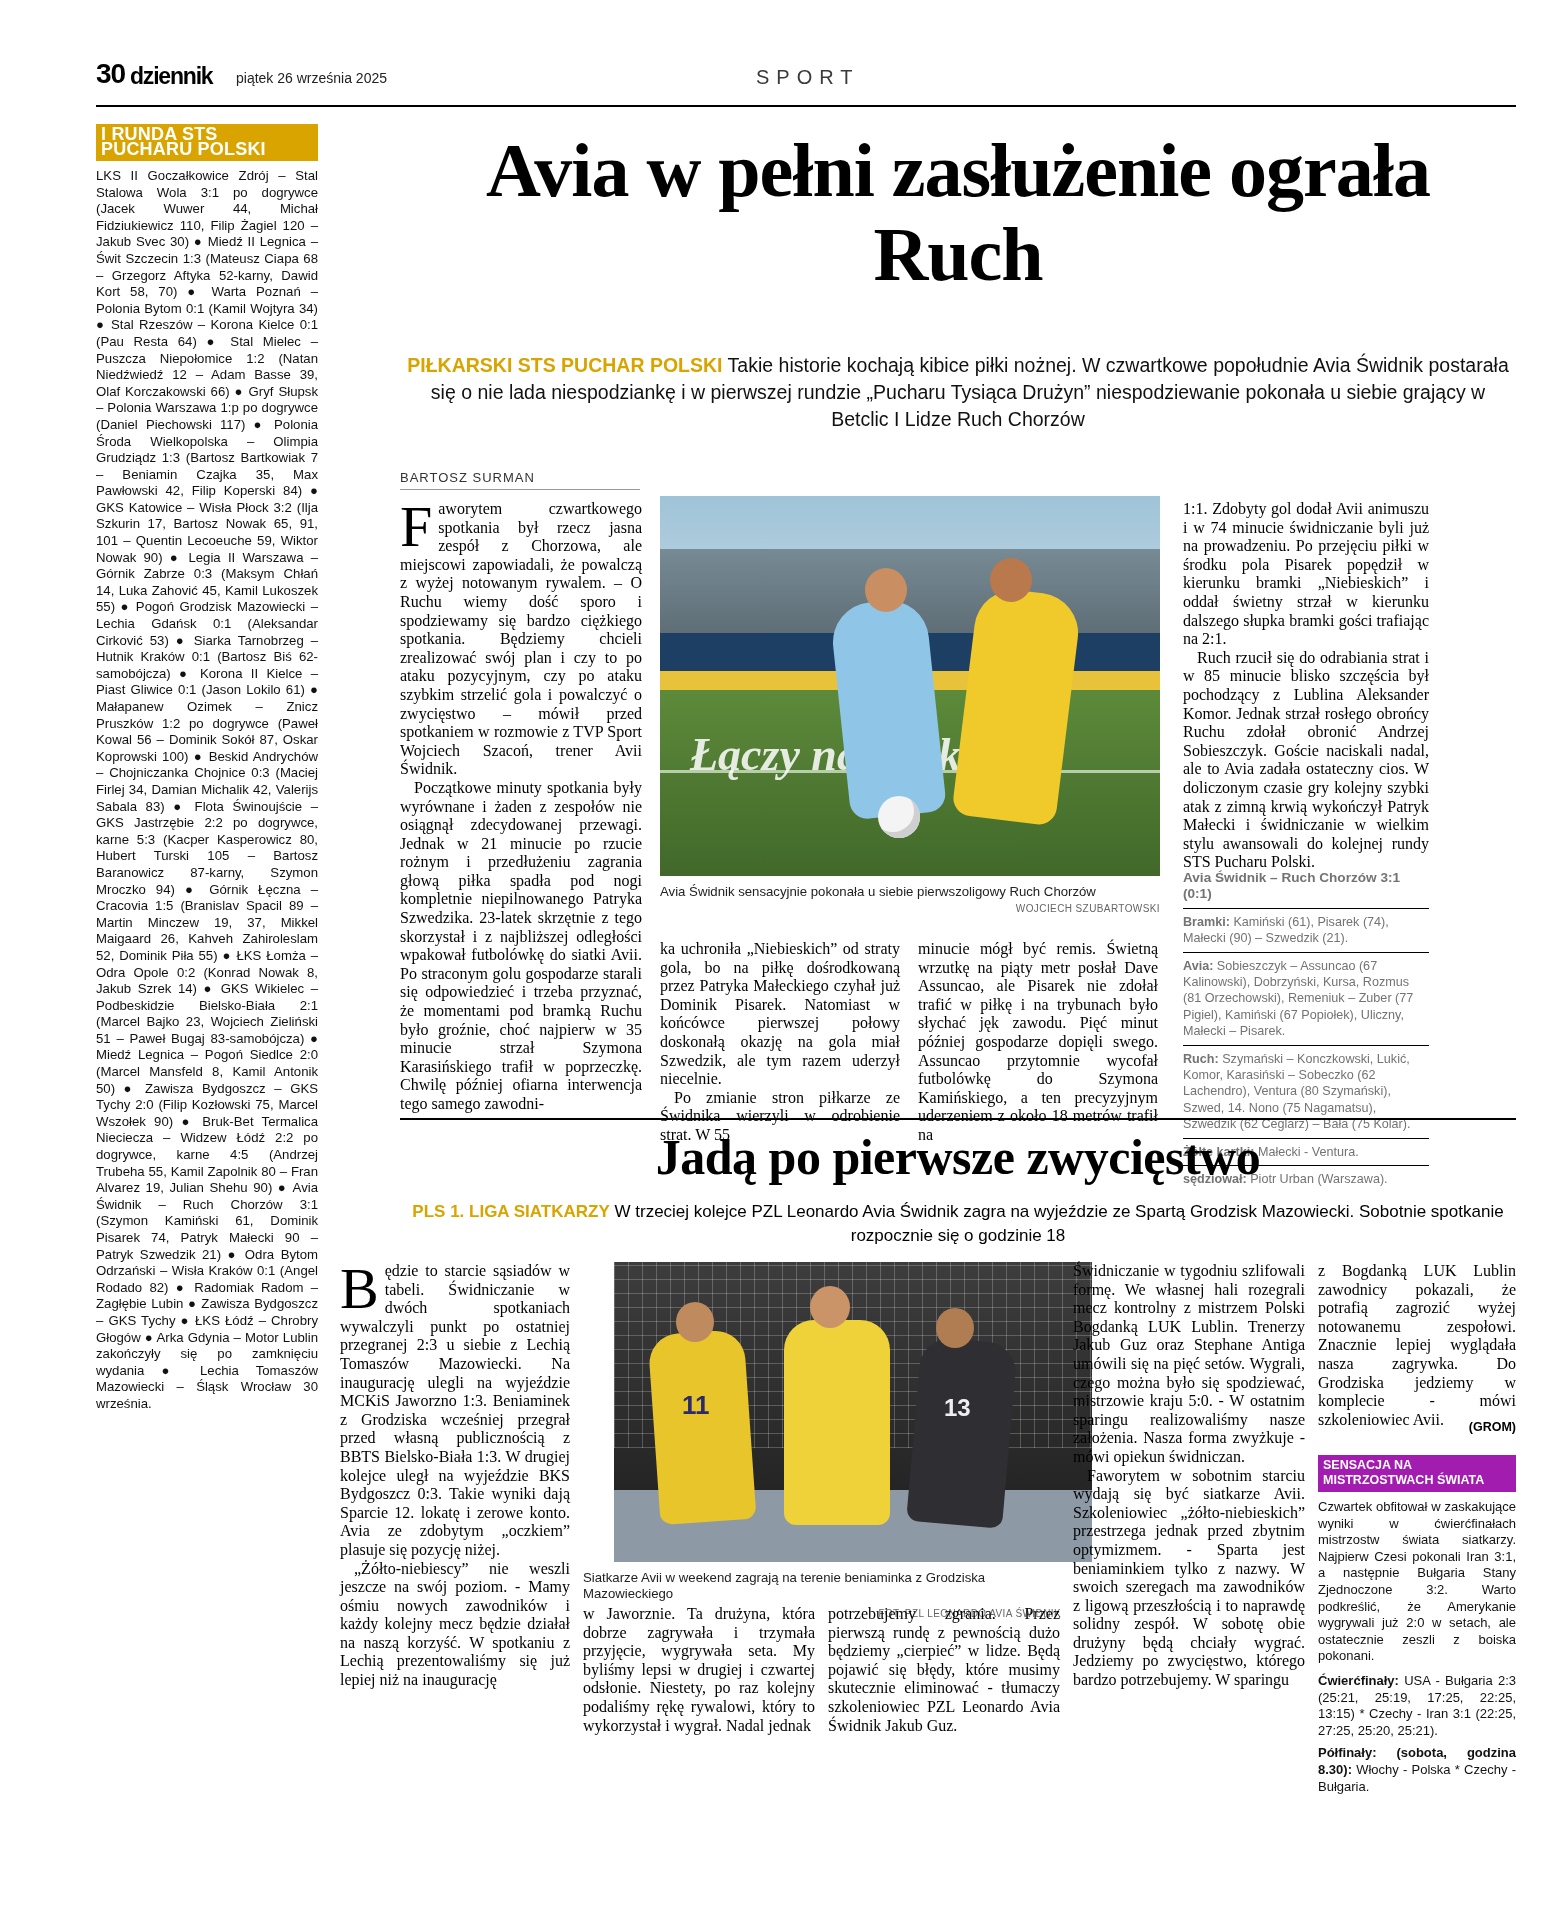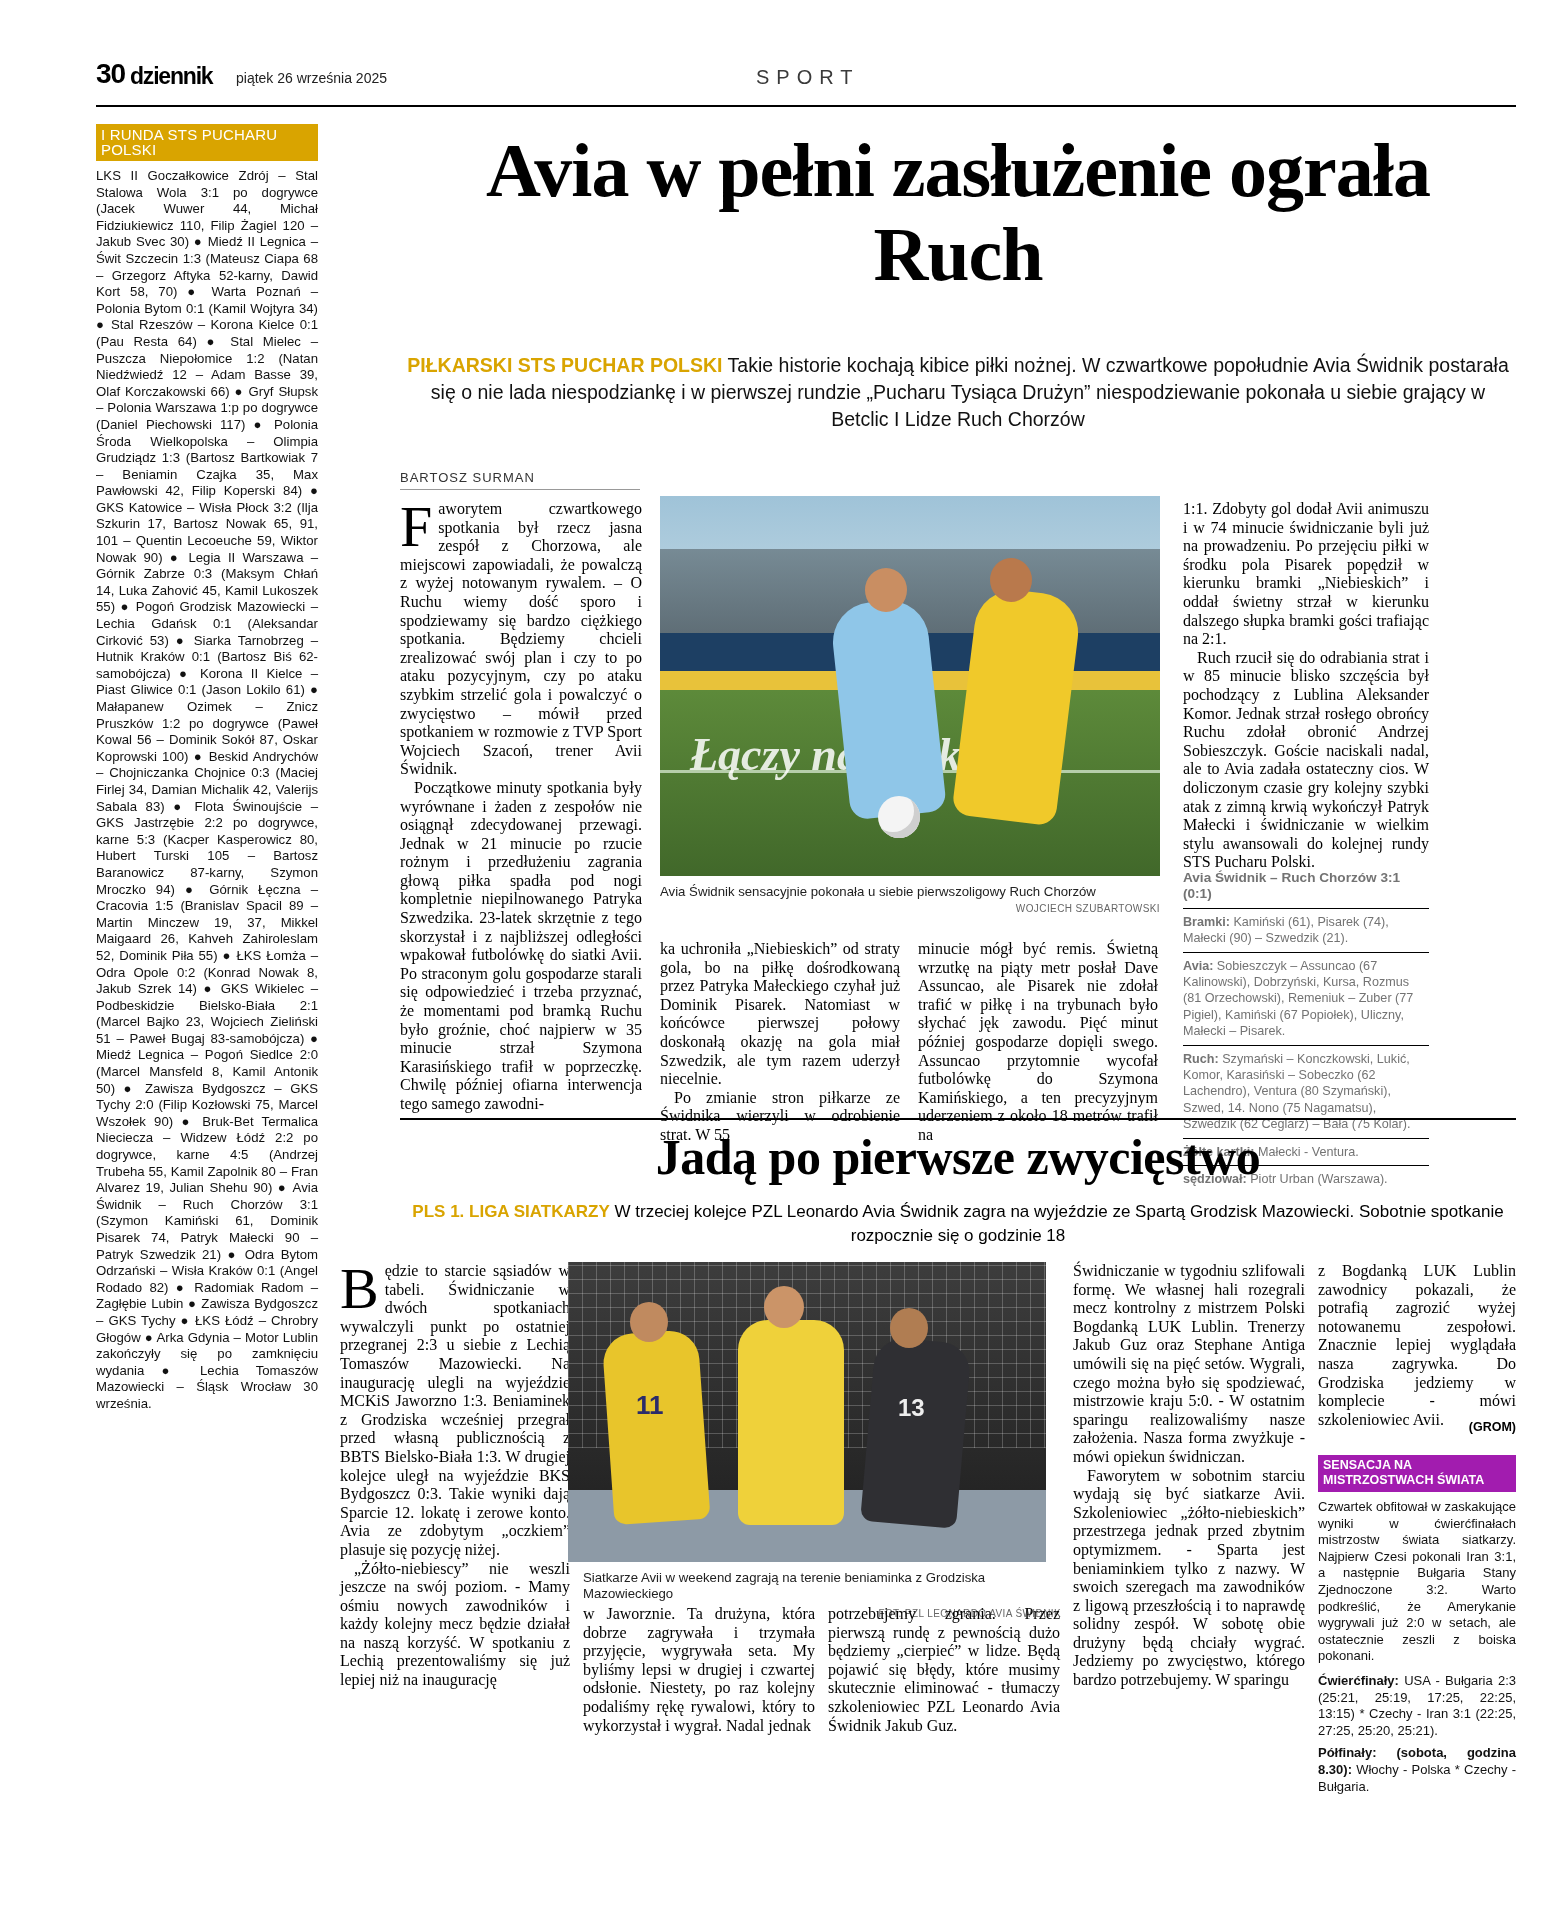--- a/index.html
+++ b/index.html
@@ -78,22 +78,22 @@
   .rail {
     position: absolute;
     left: 96px;
     top: 124px;
     width: 222px;
   }
   .rail-head {
     background: #d9a400;
     color: #ffffff;
     font-family: "Liberation Sans", sans-serif;
-    font-weight: normal;
-    font-size: 15px;
+    font-weight: bold;
+    font-size: 18px;
     line-height: 15px;
     padding: 3px 5px 4px 5px;
     letter-spacing: 0.2px;
   }
   .rail-body {
     font-family: "Liberation Sans", sans-serif;
     font-size: 13.2px;
     line-height: 16.6px;
     text-align: justify;
     margin-top: 7px;
@@ -270,21 +270,21 @@
   }
   .deck2 .kicker { color: #d9a400; font-weight: bold; }
 
   #s2col1 { left: 340px; top: 1262px; width: 230px; }
   #s2col2 { left: 583px; top: 1605px; width: 232px; }
   #s2col3 { left: 828px; top: 1605px; width: 232px; }
   #s2col4 { left: 1073px; top: 1262px; width: 232px; }
 
   .photo2 {
     position: absolute;
-    left: 568px;
+    left: 614px;
     top: 1262px;
     width: 478px;
     height: 300px;
     overflow: hidden;
     background: #ec4899;
   }
   .photo2 .bg { position:absolute; inset:0; background: linear-gradient(#3d3d3d,#1d1d1d); }
   .photo2 .net { position:absolute; left:0; top:0; width:100%; height:62%;
      background-image: repeating-linear-gradient(0deg, rgba(255,255,255,.22) 0 1px, transparent 1px 14px),
                        repeating-linear-gradient(90deg, rgba(255,255,255,.22) 0 1px, transparent 1px 14px);}

